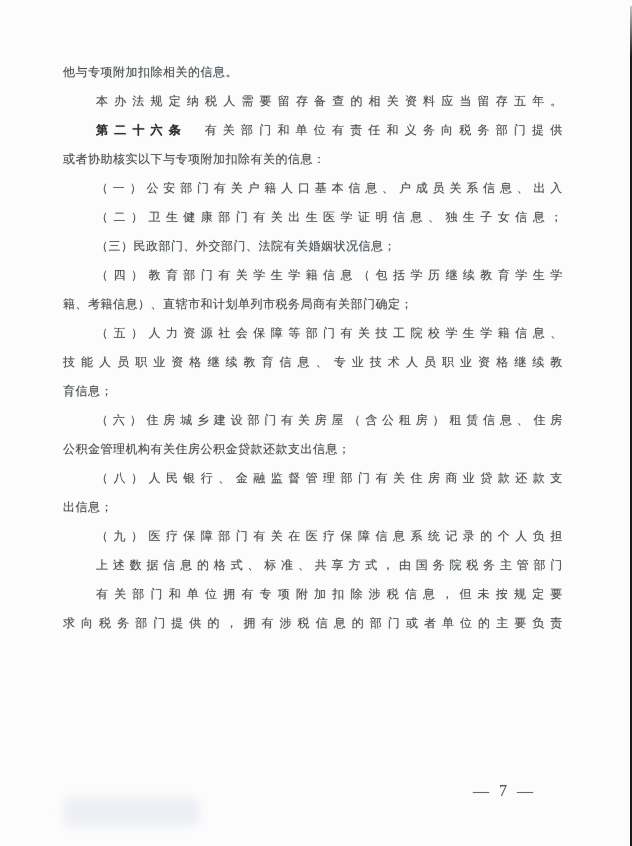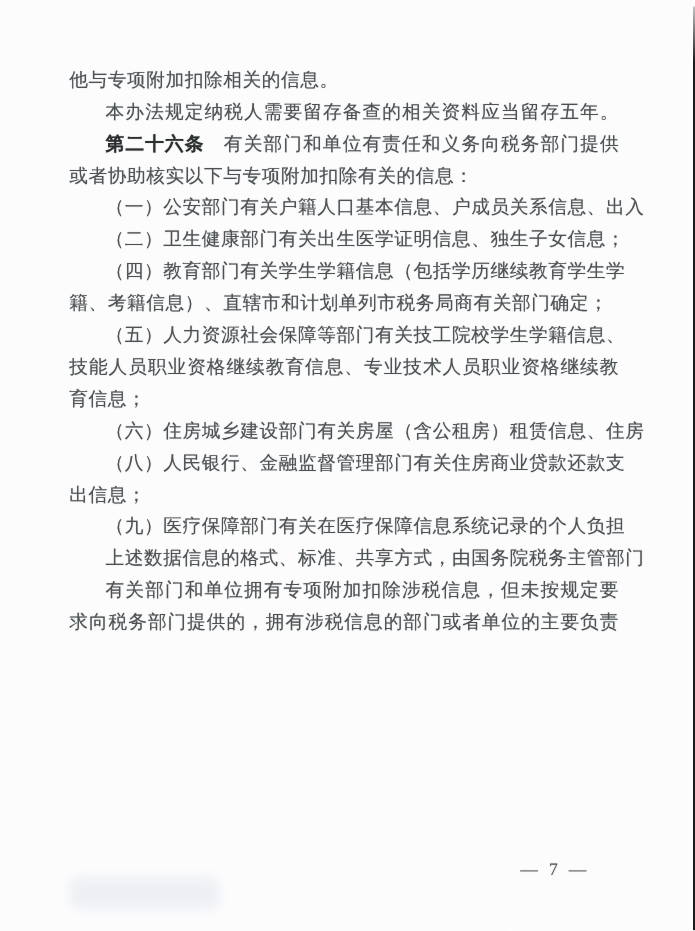--- a/index.html
+++ b/index.html
@@ -17,21 +17,21 @@
   }
   .content {
     position: absolute;
     left: 63px;
     top: 58px;
     width: 500px;
   }
   .line {
     height: 29px;
     line-height: 29px;
-    font-size: 17px;
+    font-size: 12px;
     letter-spacing: 0.5px;
     color: var(--ink, #4d5254);
     text-shadow: 0 0 1px rgba(96, 101, 104, 0.55);
     white-space: nowrap;
   }
   .line.indent { padding-left: 33px; }
   
   .line.j {
     display: flex;
     justify-content: space-between;
@@ -188,20 +188,21 @@
         <span>息</span>
         <span>、</span>
         <span>独</span>
         <span>生</span>
         <span>子</span>
         <span>女</span>
         <span>信</span>
         <span>息</span>
         <span>；</span>
       </div>
+      <div class="line indent">（三）民政部门、外交部门、法院有关婚姻状况信息；</div>
       <div class="line indent j">
         <span>（</span>
         <span>四</span>
         <span>）</span>
         <span>教</span>
         <span>育</span>
         <span>部</span>
         <span>门</span>
         <span>有</span>
         <span>关</span>
@@ -308,20 +309,21 @@
         <span>房</span>
         <span>）</span>
         <span>租</span>
         <span>赁</span>
         <span>信</span>
         <span>息</span>
         <span>、</span>
         <span>住</span>
         <span>房</span>
       </div>
+      <div class="line">公积金管理机构有关住房公积金贷款还款支出信息；</div>
       <div class="line indent j">
         <span>（</span>
         <span>八</span>
         <span>）</span>
         <span>人</span>
         <span>民</span>
         <span>银</span>
         <span>行</span>
         <span>、</span>
         <span>金</span>

